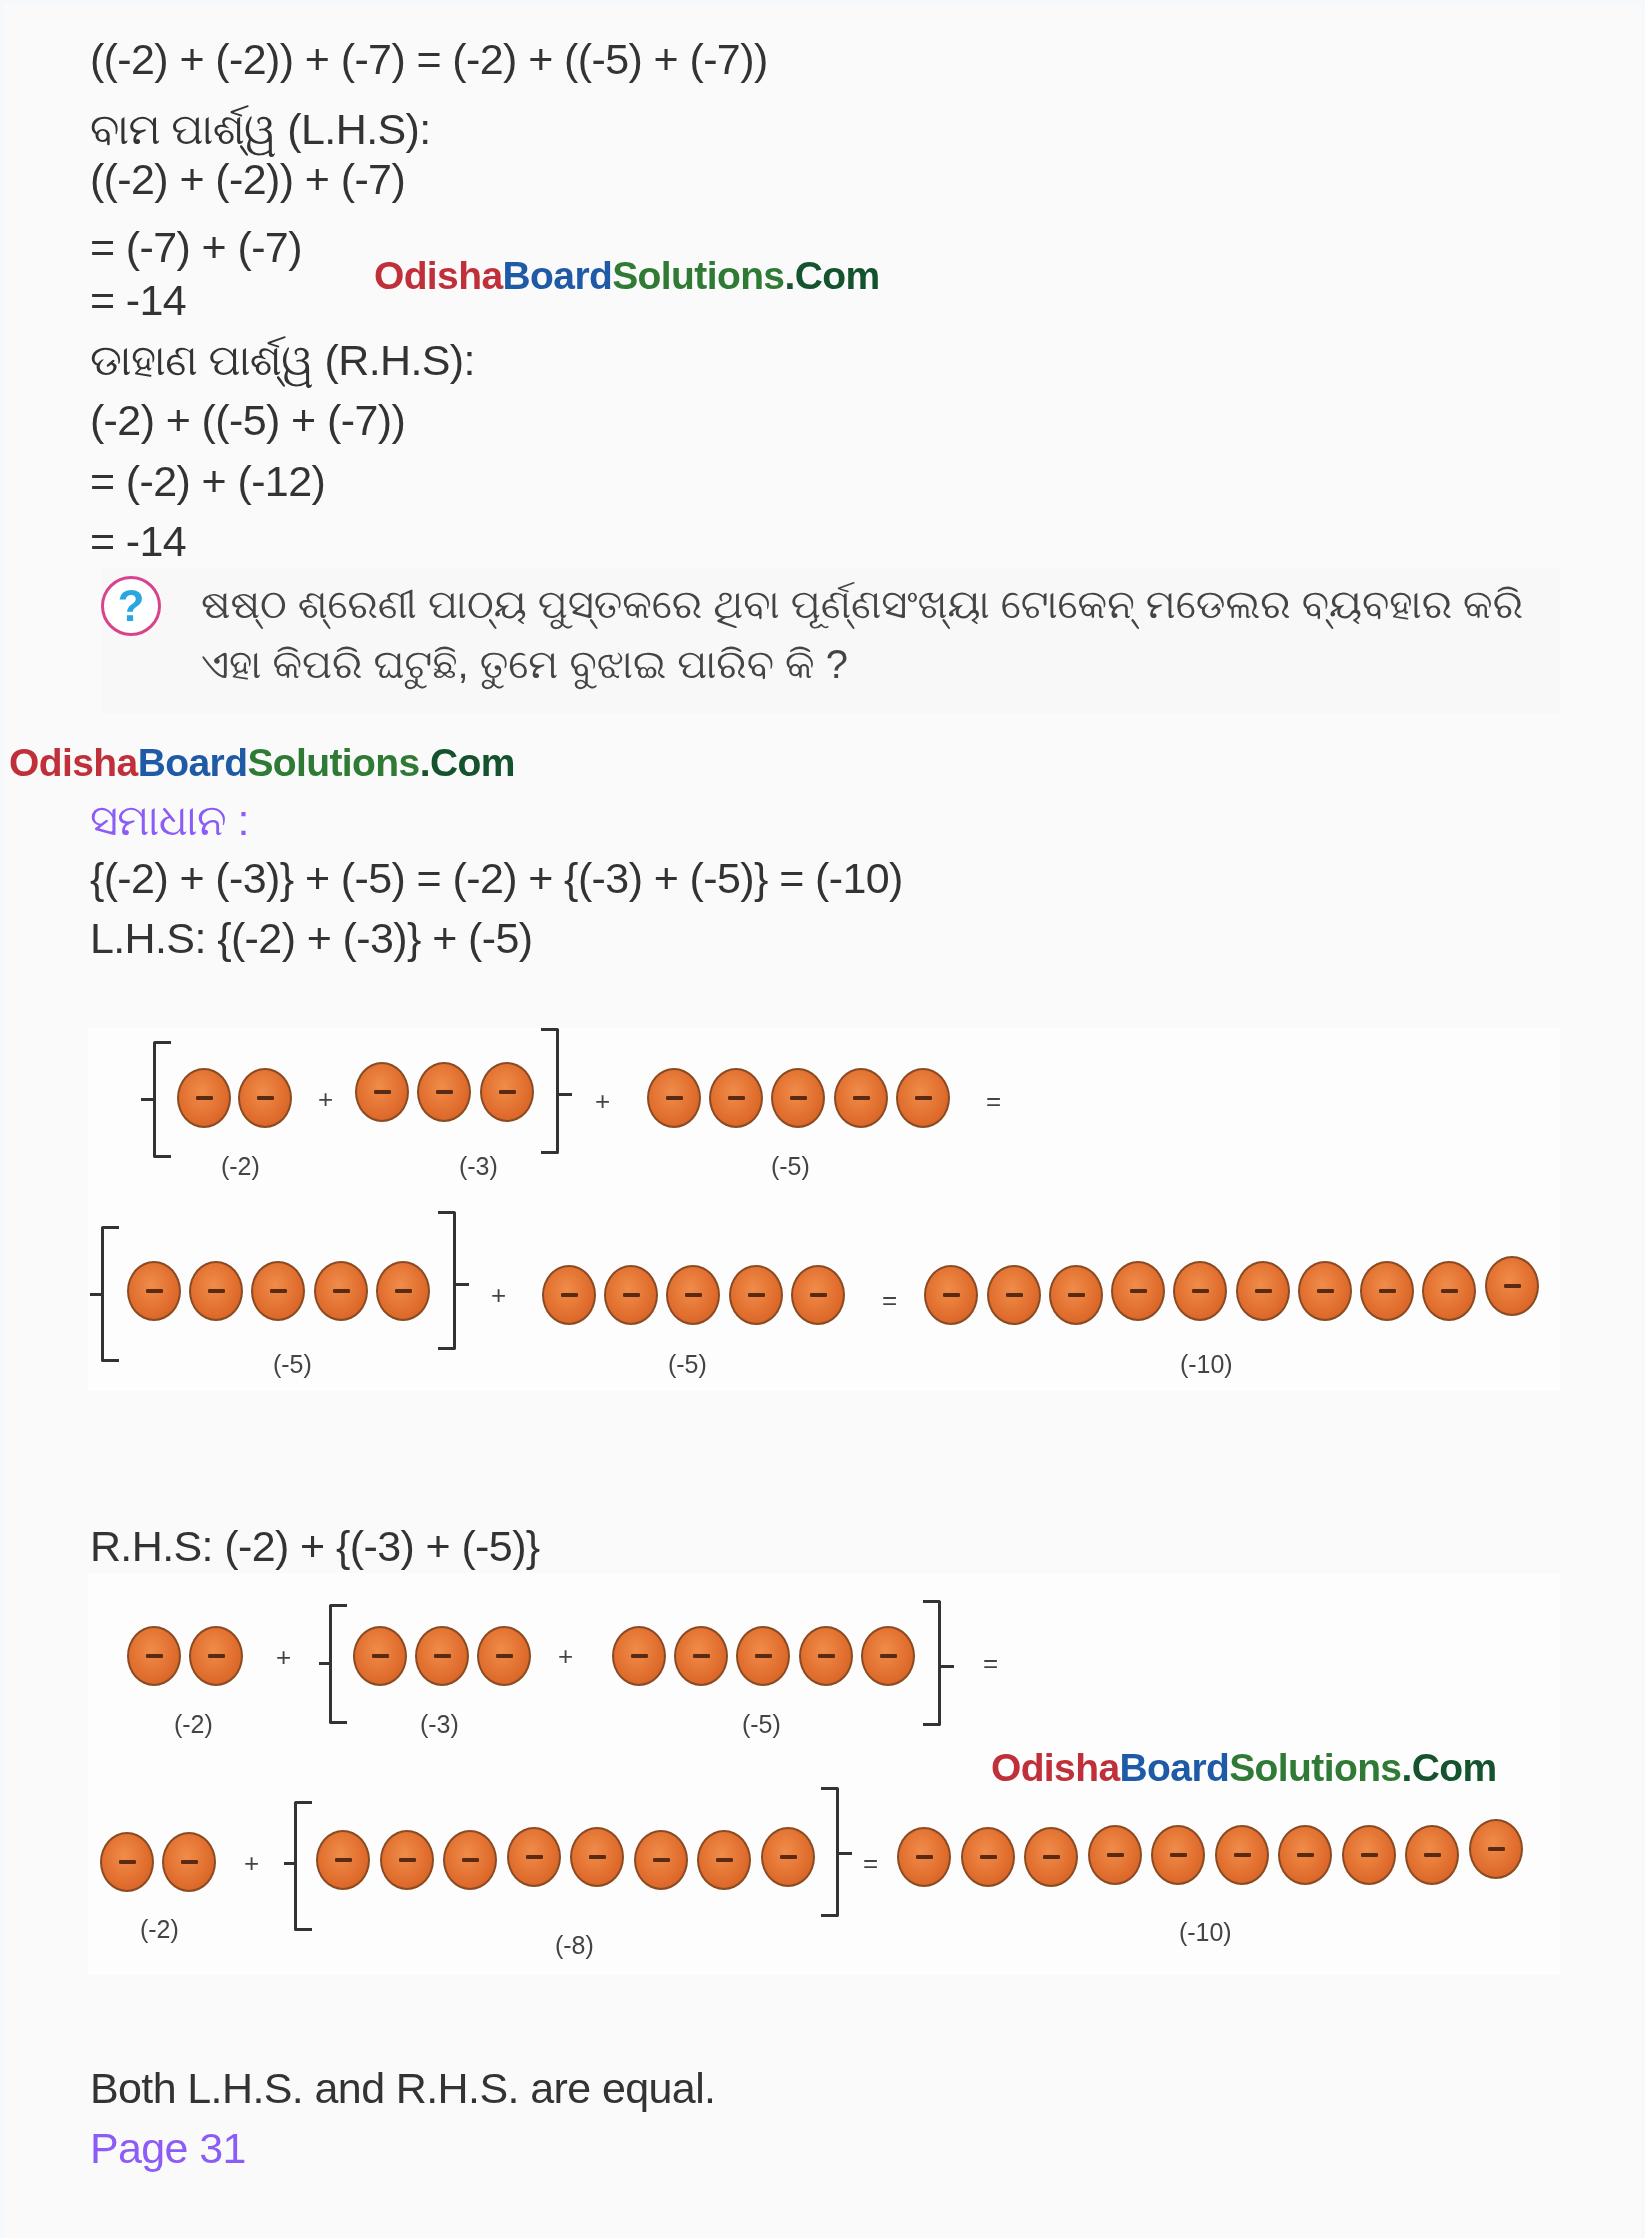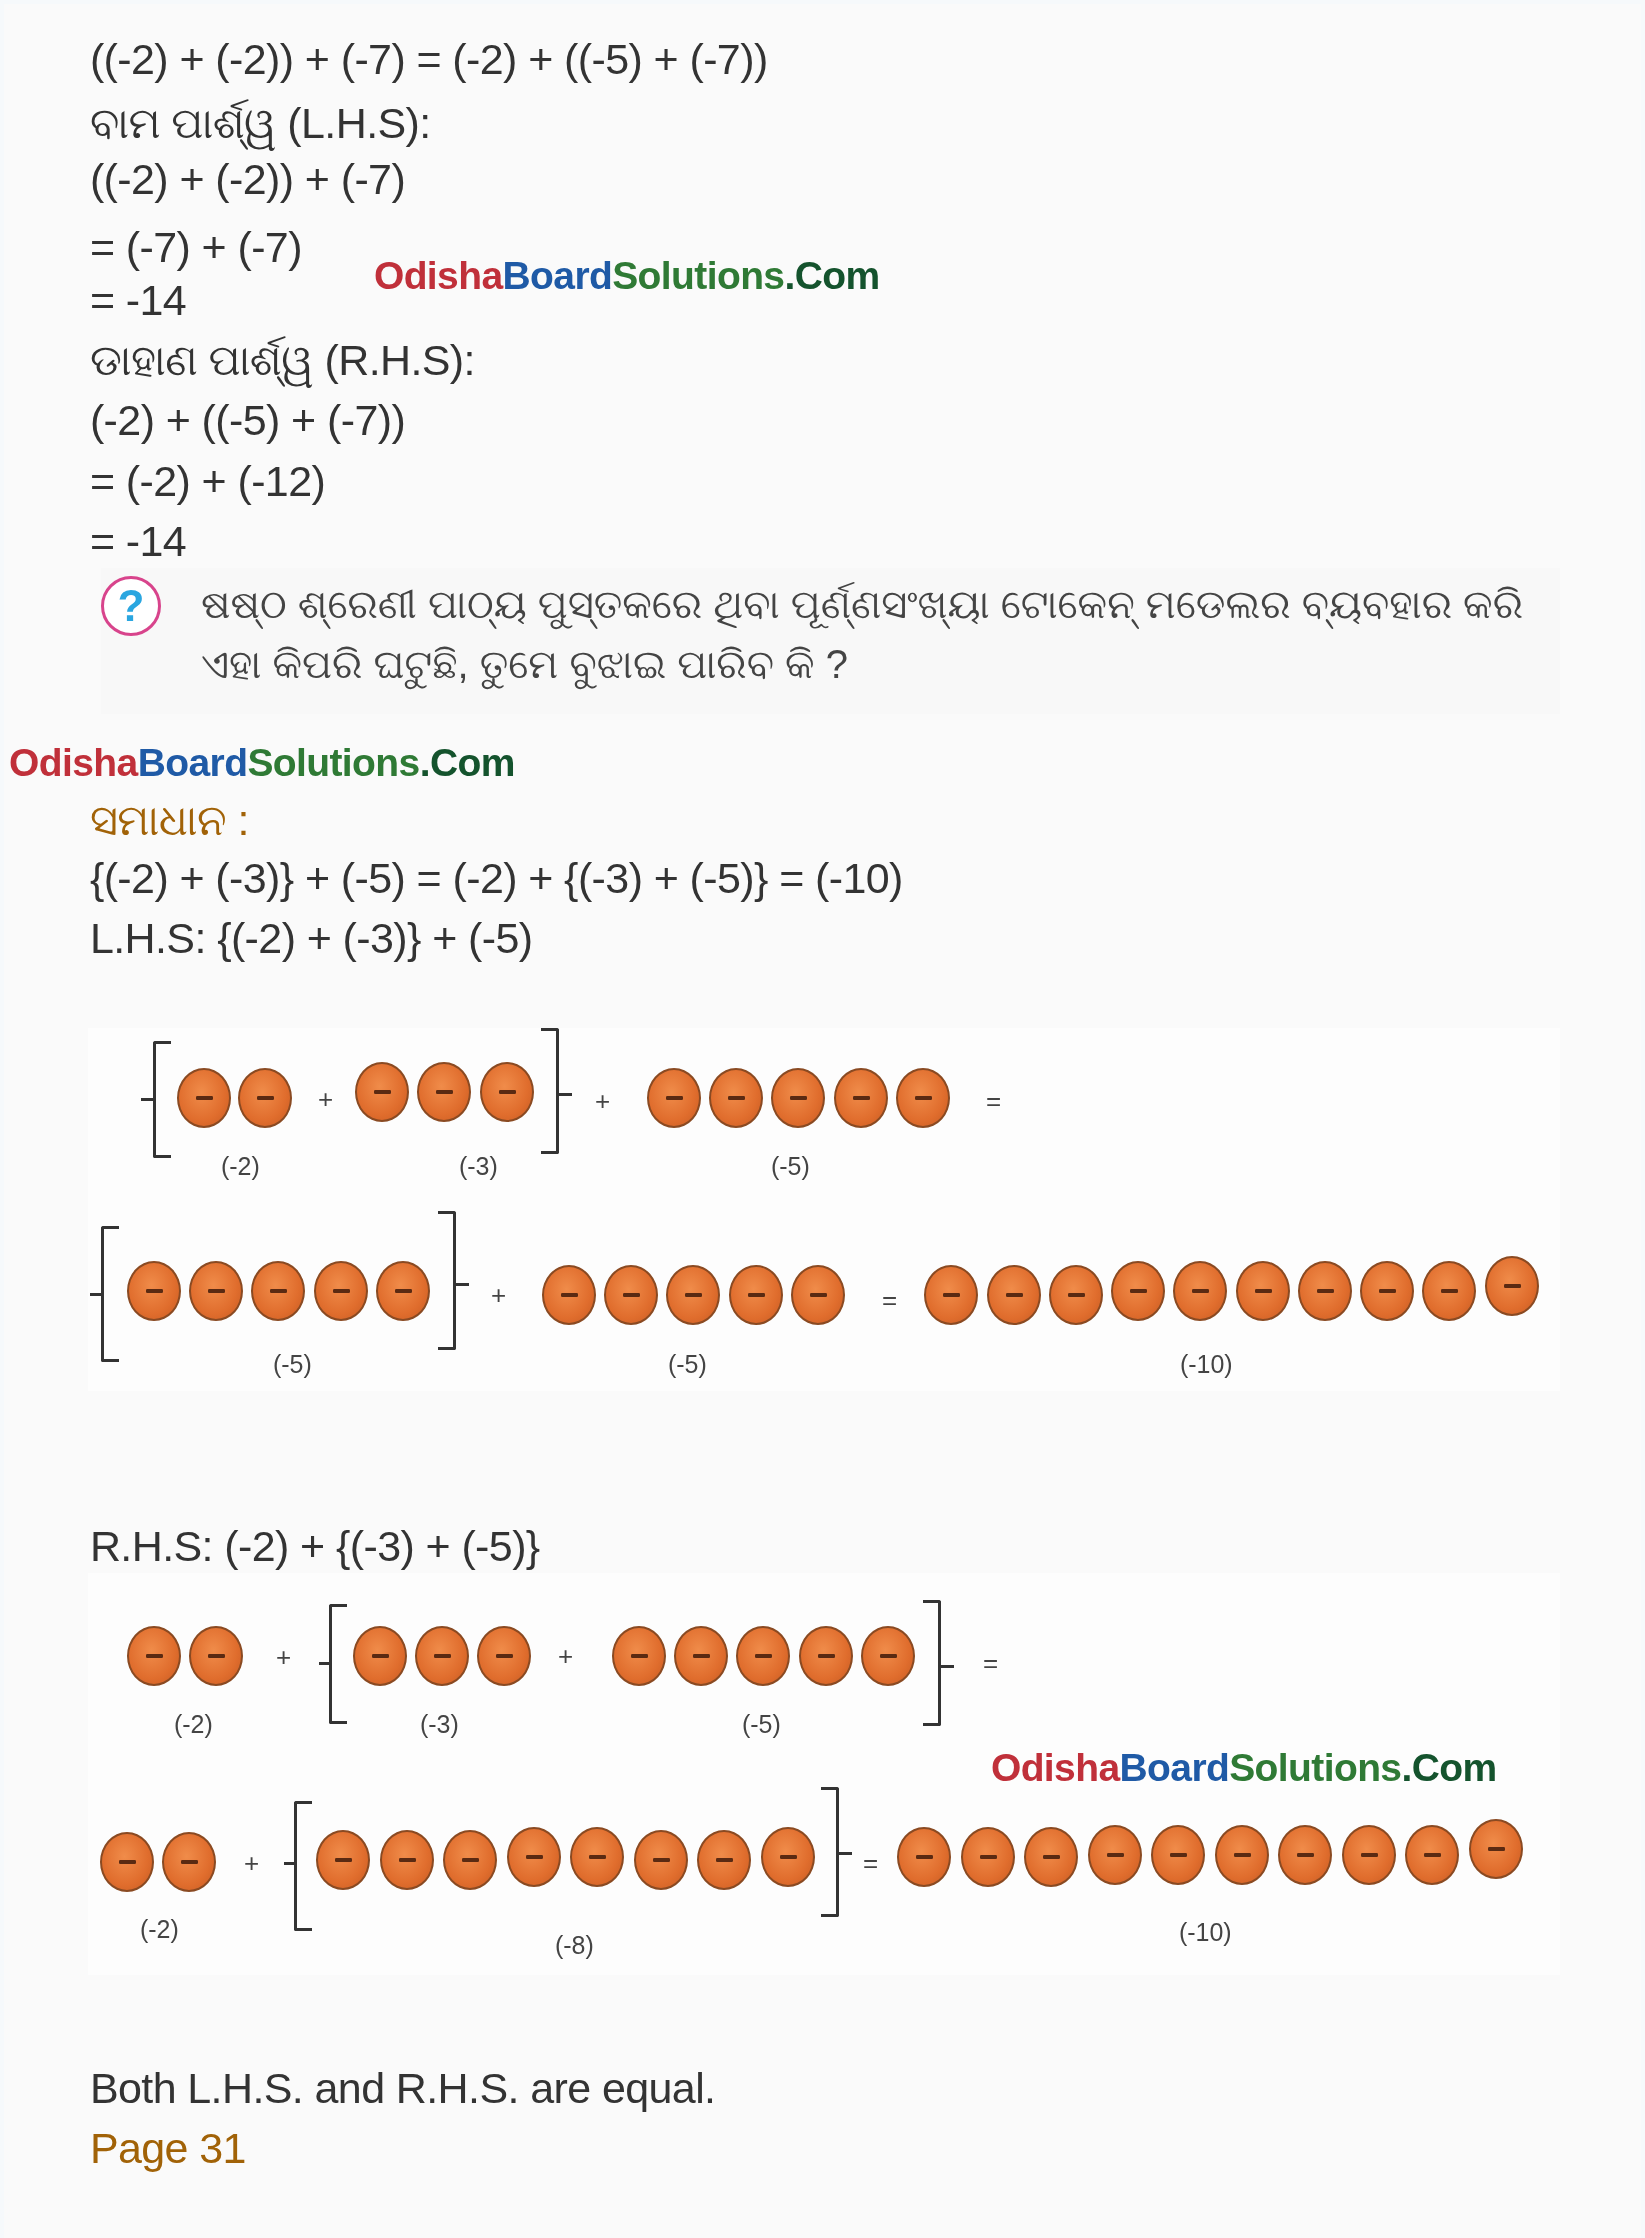--- a/index.html
+++ b/index.html
@@ -12,21 +12,21 @@
   }
   .page {
     position: absolute; left: 3.9px; top: 3.9px; right: 3.9px; bottom: 0;
     background: #fafafa;
   }
   .line {
     position: absolute; left: 86px;
     font-size: 43px; line-height: 1; white-space: nowrap;
     letter-spacing: -0.6px; color: #333;
   }
-  .red { color: #a16207; }
+  .red { color: #8b5cf6; }
   .wm {
     position: absolute; font-weight: bold; font-size: 39px; letter-spacing: -0.6px;
     white-space: nowrap; line-height: 1;
   }
   .wm .a { color: #c0303a; }
   .wm .b { color: #1f5aa6; }
   .wm .c { color: #2f7a35; }
   .wm .d { color: #14532d; }
 
   .question {
@@ -72,21 +72,21 @@
   .brace-l { border-right: none; border-radius: 2.6px 0 0 2.6px; }
   .brace-r { border-left: none; border-radius: 0 2.6px 2.6px 0; }
   .tick { position: absolute; height: 3.2px; width: 13px; background: #333; }
 </style>
 </head>
 <body>
 
 <div class="page">
 
   <div class="line" style="top:34px">((-2) + (-2)) + (-7) = (-2) + ((-5) + (-7))</div>
-  <div class="line" style="top:98px">ବାମ ପାର୍ଶ୍ୱ (L.H.S):</div>
+  <div class="line" style="top:104px">ବାମ ପାର୍ଶ୍ୱ (L.H.S):</div>
   <div class="line" style="top:154px">((-2) + (-2)) + (-7)</div>
   <div class="line" style="top:222px">= (-7) + (-7)</div>
   <div class="line" style="top:275px">= -14</div>
 
   <div class="wm" style="left:370px;top:252px">
     <span class="a">Odisha</span><span class="b">Board</span><span class="c">Solutions</span><span class="d">.Com</span>
   </div>
 
   <div class="line" style="top:335px">ଡାହାଣ ପାର୍ଶ୍ୱ (R.H.S):</div>
   <div class="line" style="top:395px">(-2) + ((-5) + (-7))</div>

